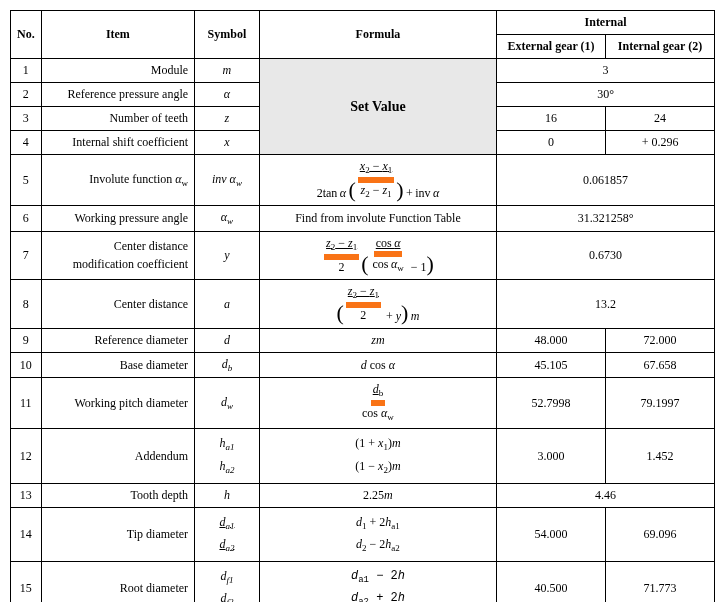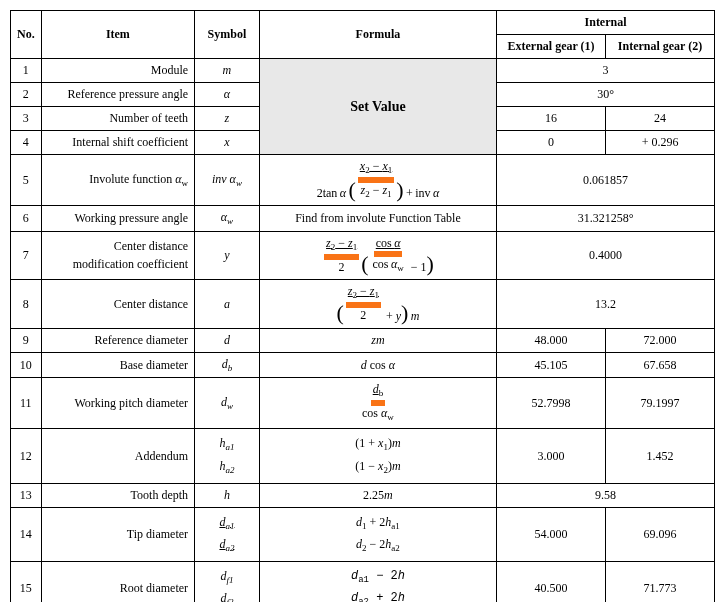--- a/index.html
+++ b/index.html
@@ -147,21 +147,21 @@
           </span>
           <span class="big-paren">(</span>
           <span class="fraction">
             <span class="num">cos <span class="italic">α</span></span>
             <span class="den">cos <span class="italic">α</span><sub>w</sub></span>
           </span>
           &nbsp;−&nbsp;1
           <span class="big-paren">)</span>
         </div>
       </td>
-      <td colspan="2">0.4000</td>
+      <td colspan="2">0.6730</td>
     </tr>
 
     <tr>
       <td>8</td>
       <td class="left-text">Center distance</td>
       <td class="italic">a</td>
       <td>
         <div class="formula-row">
           <span class="big-paren">(</span>
           <span class="fraction">
@@ -223,21 +223,21 @@
       </td>
       <td>3.000</td>
       <td>1.452</td>
     </tr>
 
     <tr>
       <td>13</td>
       <td class="left-text">Tooth depth</td>
       <td class="italic">h</td>
       <td>2.25<span class="italic">m</span></td>
-      <td colspan="2">9.58</td>
+      <td colspan="2">4.46</td>
     </tr>
 
     <tr>
       <td>14</td>
       <td class="left-text">Tip diameter</td>
       <td class="italic" style="line-height:1.8;text-decoration:underline;">
         <span class="italic">d</span><sub>a1</sub><br>
         <span class="italic">d</span><sub>a2</sub>
       </td>
       <td style="line-height:1.8;">

